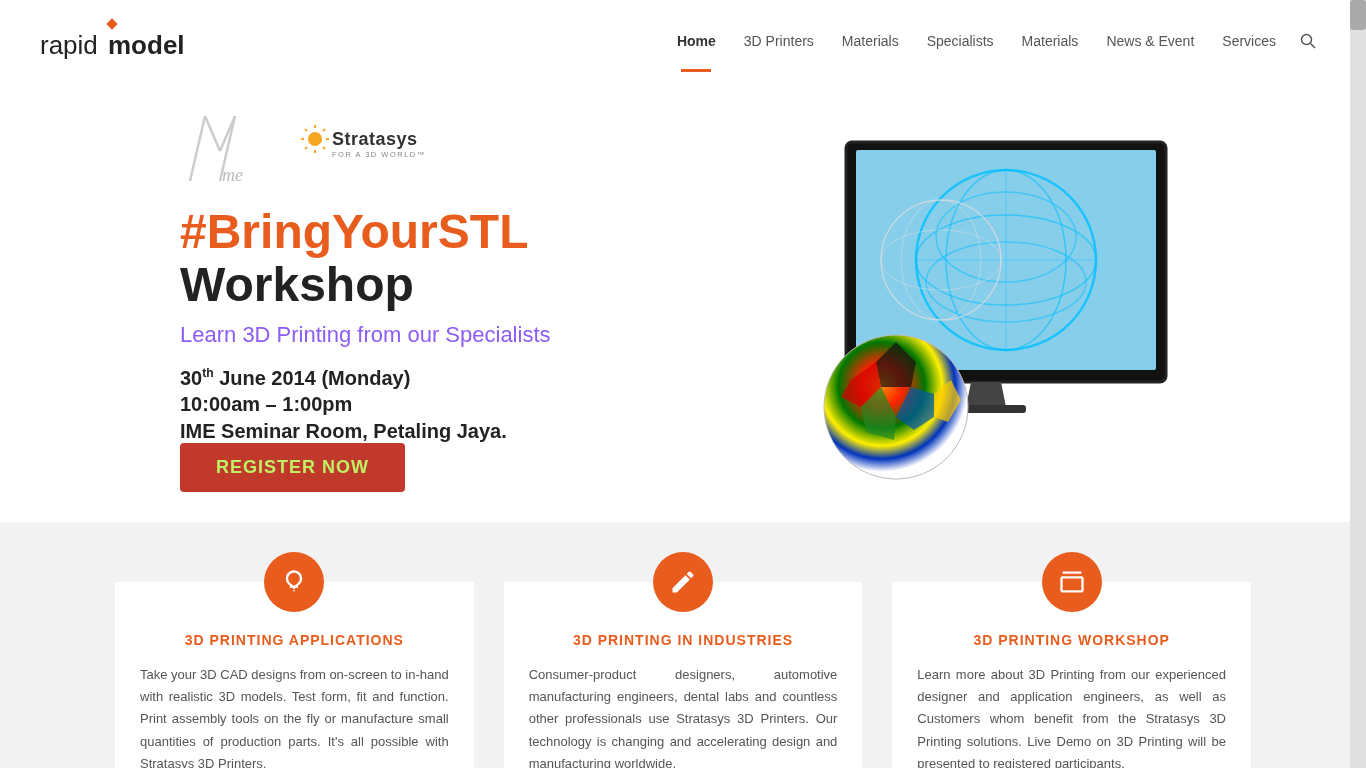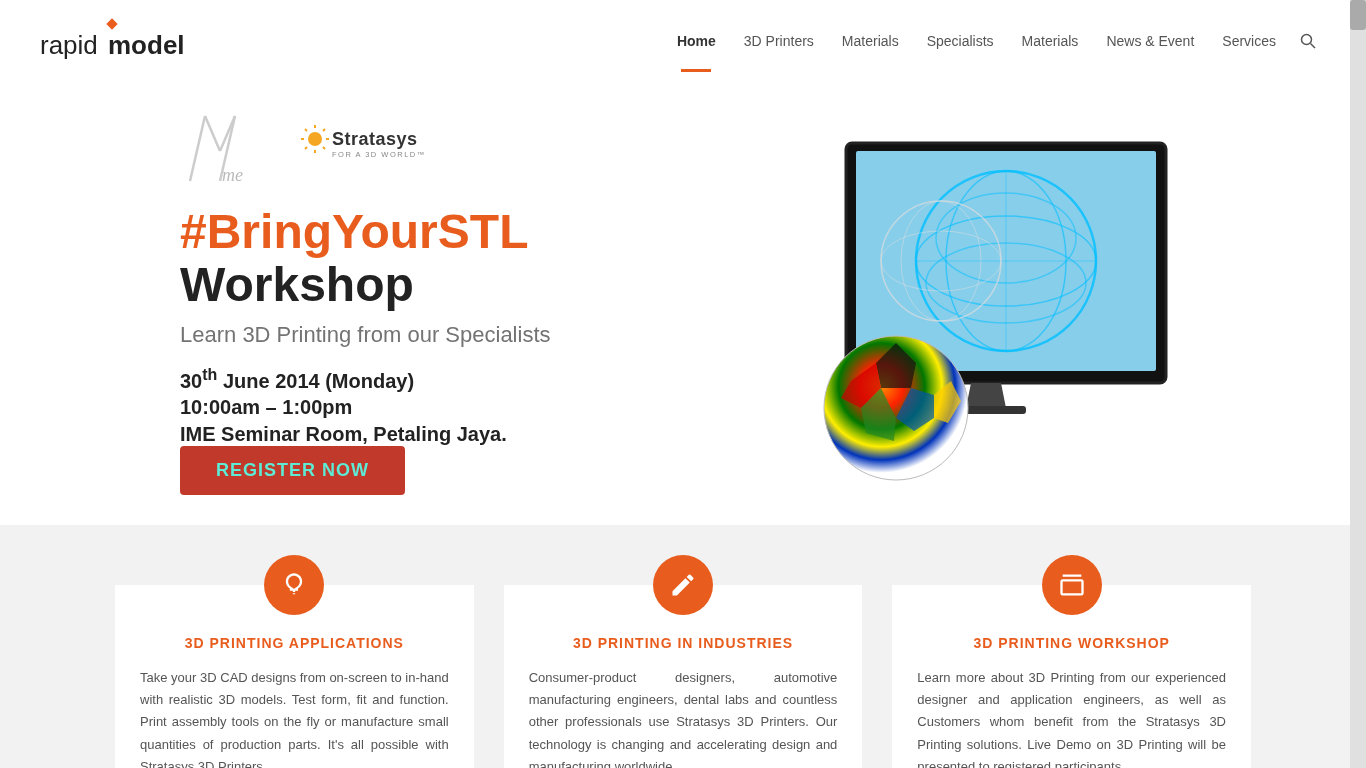--- a/index.html
+++ b/index.html
@@ -87,21 +87,21 @@
 
     .hero-title {
       font-size: 48px;
       font-weight: 700;
       line-height: 1.1;
       margin-bottom: 10px;
     }
 
     .hero-subtitle {
       font-size: 22px;
-      color: #737373;
+      color: #8b5cf6;
       font-weight: 300;
       margin-bottom: 18px;
     }
 
     .hero-date {
       font-size: 20px;
       font-weight: 700;
       color: #222;
       margin-bottom: 4px;
     }
@@ -110,27 +110,27 @@
       font-weight: 700;
       color: #222;
       margin-bottom: 4px;
     }
     .hero-location {
       font-size: 20px;
       font-weight: 700;
       color: #222;
     }
     .hero-date sup {
-      font-size: 16px;
+      font-size: 12px;
       vertical-align: super;
     }
 
     .register-btn {
       background: #c0392b;
-      color: #5eead4;
+      color: #bef264;
       font-size: 18px;
       font-weight: 700;
       padding: 14px 36px;
       border: none;
       border-radius: 4px;
       cursor: pointer;
       letter-spacing: 1px;
       text-transform: uppercase;
       display: inline-block;
     }

